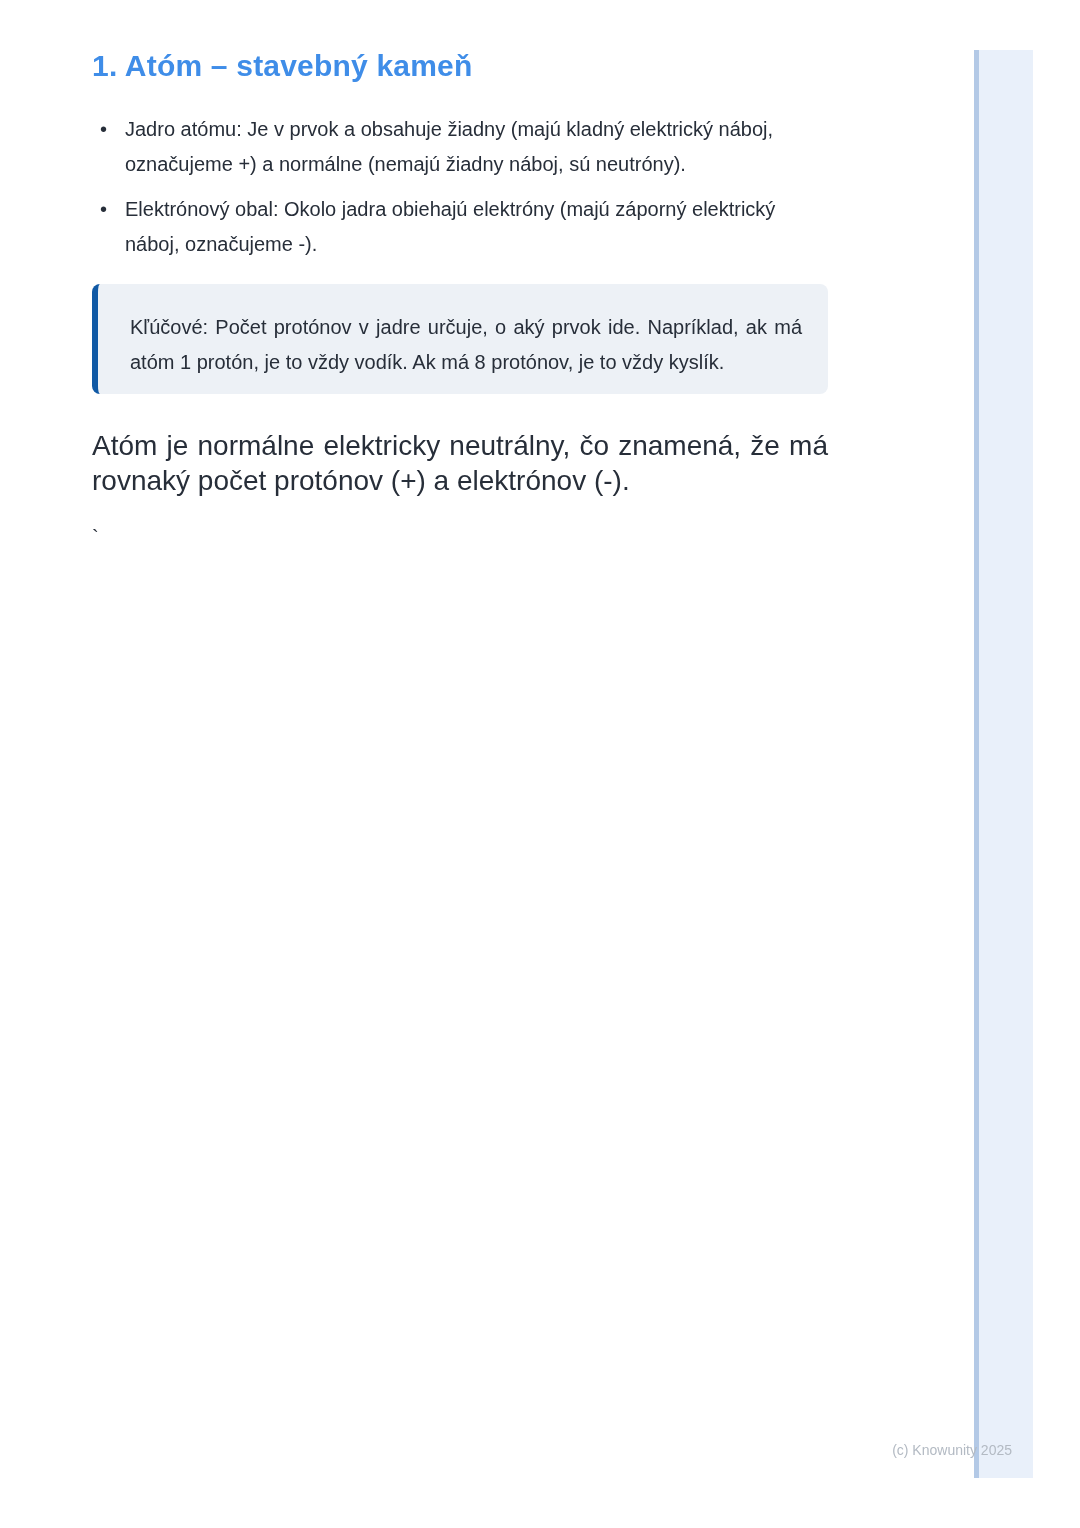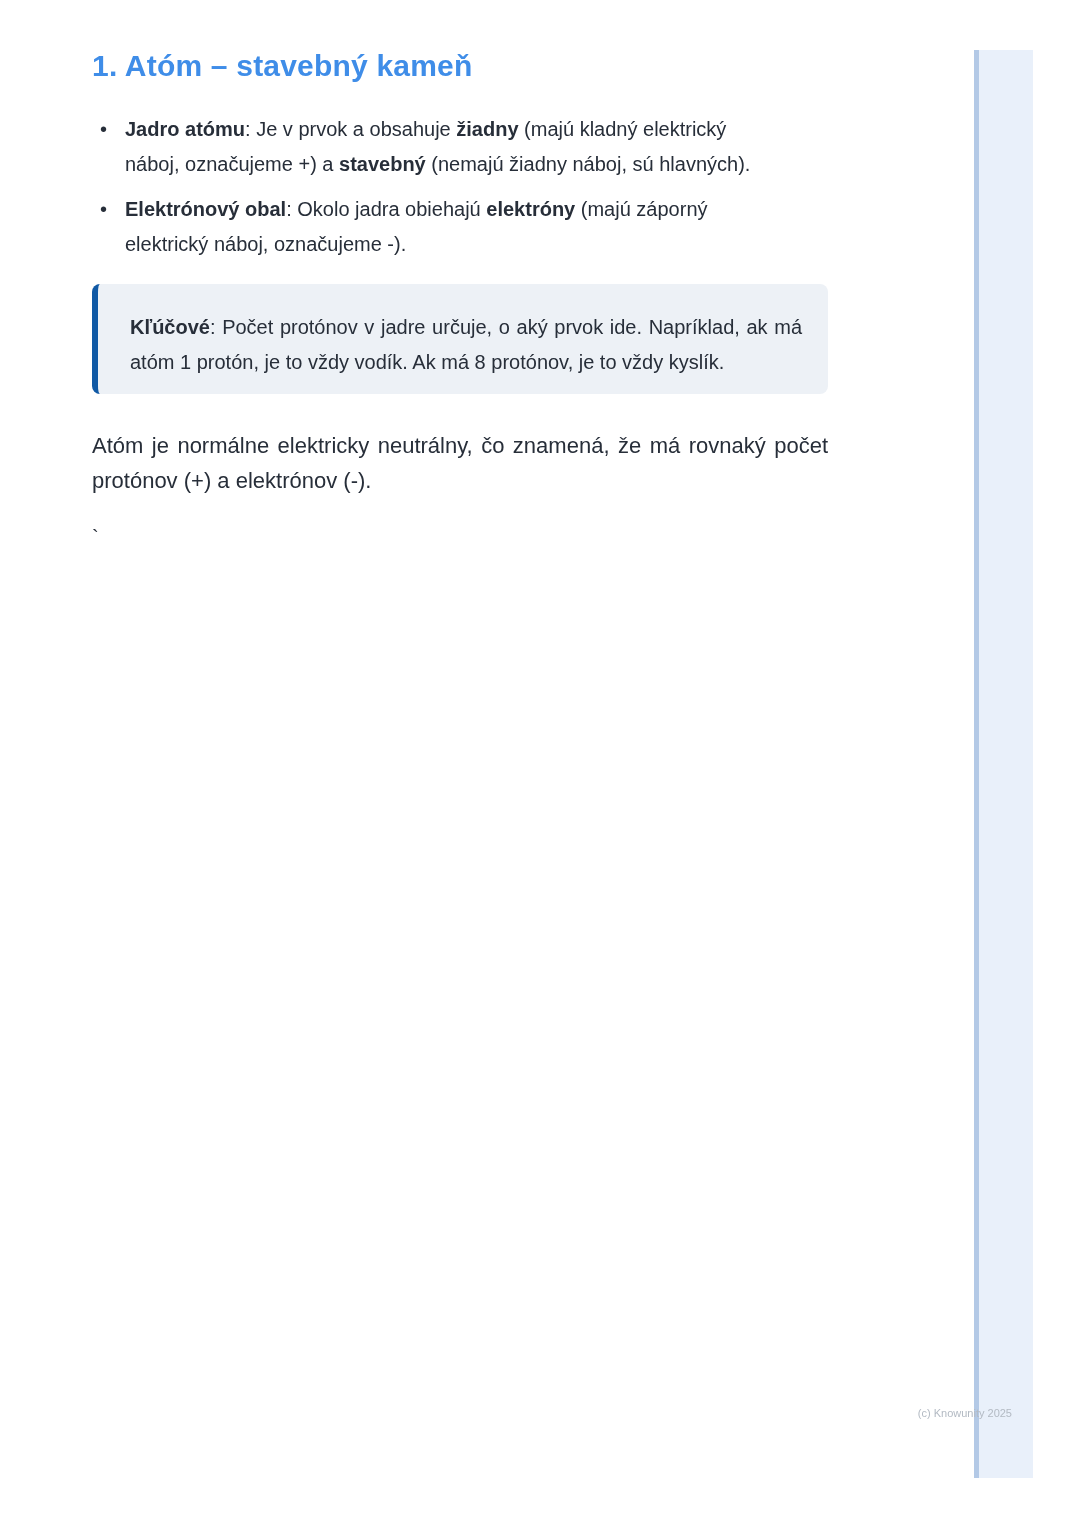--- a/index.html
+++ b/index.html
@@ -56,72 +56,72 @@
     padding-left: 33px;
     font-size: 20px;
     line-height: 35px;
     margin-bottom: 10px;
   }
   ul.bullets li .marker {
     position: absolute;
     left: 8px;
     top: 0;
   }
-  .b { font-weight: 700; }
+  .b { font-weight: 400; }
   .callout {
     box-sizing: border-box;
     width: 736px;
     margin: 18px 0 0 0;
     background: var(--callout-bg, #edf1f6);
     border-left: 6px solid var(--callout-border, #1059a5);
     border-radius: 8px;
     padding: 26px 26px 14px 32px;
   }
   .callout p {
     margin: 0;
     font-size: 20px;
     line-height: 35px;
     text-align: justify;
   }
   p.body-par {
     margin: 34px 0 0 0;
     width: 736px;
-    font-size: 22px;
+    font-size: 28px;
     line-height: 35px;
     text-align: justify;
   }
   p.stray {
     margin: 22px 0 0 0;
     font-size: 20px;
     line-height: 35px;
   }
   .footer {
     position: absolute;
-    top: 1403px;
+    top: 1440px;
     right: 68px;
-    font-size: 11px;
+    font-size: 14px;
     line-height: 20px;
     color: var(--footer-text, #b3bac3);
     z-index: 2;
   }
 </style>
 </head>
 <body>
 
 <div class="page">
 
   <div class="stripe"></div>
 
   <div class="content">
 
     <h1 class="heading">1. Atóm – stavebný kameň</h1>
 
 
     <ul class="bullets">
-      <li><span class="marker">•</span><span class="b">Jadro atómu</span><span>: Je v prvok a obsahuje </span><span class="b">žiadny</span><span> (majú kladný elektrický náboj, označujeme +) a </span><span class="b">stavebný</span><span> (nemajú žiadny náboj, sú hlavných).</span></li>
+      <li><span class="marker">•</span><span class="b">Jadro atómu</span><span>: Je v prvok a obsahuje </span><span class="b">žiadny</span><span> (majú kladný elektrický náboj, označujeme +) a </span><span class="b">normálne</span><span> (nemajú žiadny náboj, sú neutróny).</span></li>
       <li><span class="marker">•</span><span class="b">Elektrónový obal</span><span>: Okolo jadra obiehajú </span><span class="b">elektróny</span><span> (majú záporný elektrický náboj, označujeme -).</span></li>
     </ul>
 
     <div class="callout">
       <p><span class="b">Kľúčové</span><span>: Počet protónov v jadre určuje, o aký prvok ide. Napríklad, ak má atóm 1 protón, je to vždy vodík. Ak má 8 protónov, je to vždy kyslík.</span></p>
     </div>
 
     <p class="body-par">Atóm je normálne elektricky neutrálny, čo znamená, že má rovnaký počet protónov (+) a elektrónov (-).</p>
 
     <p class="stray">`</p>

